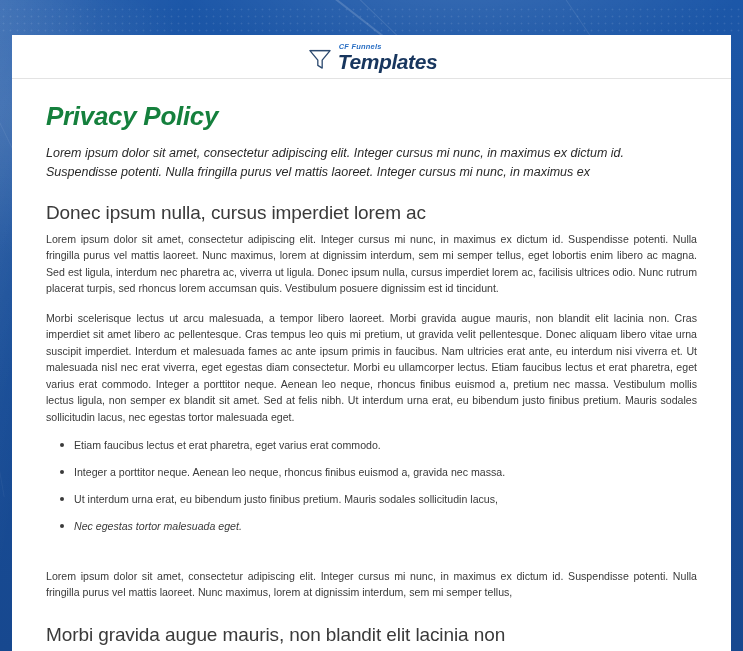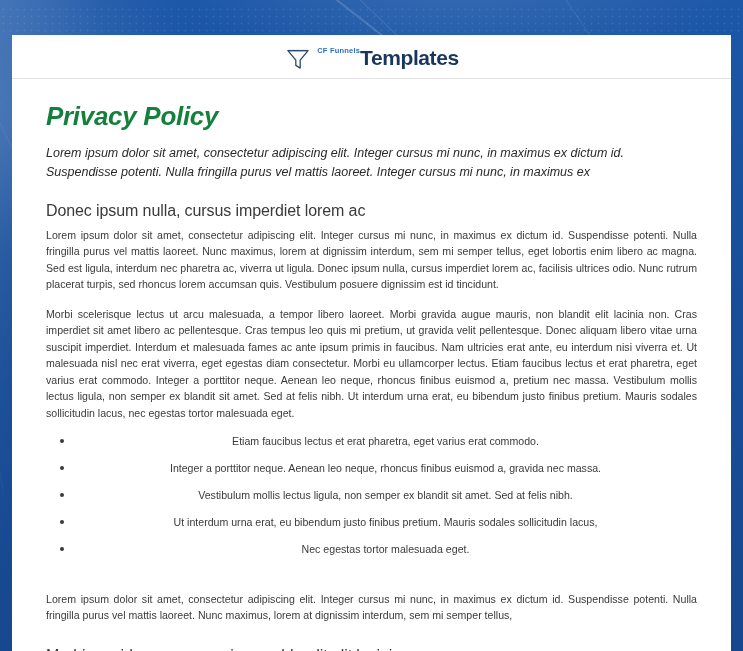--- a/index.html
+++ b/index.html
@@ -73,21 +73,23 @@
     margin-top: 2px;
   }
   .logo-mark {
     width: 28px;
     height: 28px;
     display: block;
     flex: 0 0 auto;
   }
   .logo-text {
     display: flex;
+    flex-direction: column;
     line-height: 1;
+    font-style: italic;
   }
   .logo-kicker {
     font-size: 7.5px;
     font-weight: bold;
     letter-spacing: .2px;
     color: #2a6fc4;
     margin-left: 1px;
     margin-bottom: 1px;
   }
   .logo-word {
@@ -111,49 +113,48 @@
   }
   #doc-intro {
     font-size: 12.5px;
     font-style: italic;
     color: #2a2a2a;
     line-height: 1.5;
     margin: 0 0 20px 0;
     max-width: 640px;
   }
   .section-heading {
-    font-size: 16px;
+    font-size: 19px;
     font-weight: normal;
     color: #3a3a3a;
     margin: 0 0 7px 0;
     letter-spacing: -0.1px;
   }
   .body-par {
     font-size: 10.6px;
     color: #3a3a3a;
     line-height: 1.56;
     text-align: justify;
     margin: 0 0 13px 0;
   }
 
   ul#bullet-list {
     list-style: none;
     margin: 3px 0 14px 0;
     padding: 0;
-    text-align: center;
   }
   ul#bullet-list li {
     position: relative;
     padding-left: 28px;
     font-size: 10.6px;
     color: #3a3a3a;
     line-height: 1.5;
     margin-bottom: 11px;
   }
-  ul#bullet-list li:last-child { margin-bottom: 17px; }
+  ul#bullet-list li:last-child { margin-bottom: 17px; font-style: italic; }
   ul#bullet-list li .bullet-dot {
     position: absolute;
     left: 14px;
     top: 5px;
     width: 4px;
     height: 4px;
     border-radius: 50%;
     background: #3a3a3a;
   }
   .spacer-16 { height: 16px; }
@@ -203,24 +204,20 @@
       <li>
         <span class="bullet-dot"></span>
         <span>Etiam faucibus lectus et erat pharetra, eget varius erat commodo.</span>
       </li>
       <li>
         <span class="bullet-dot"></span>
         <span>Integer a porttitor neque. Aenean leo neque, rhoncus finibus euismod a, gravida nec massa.</span>
       </li>
       <li>
         <span class="bullet-dot"></span>
-        <span>Vestibulum mollis lectus ligula, non semper ex blandit sit amet. Sed at felis nibh.</span>
-      </li>
-      <li>
-        <span class="bullet-dot"></span>
         <span>Ut interdum urna erat, eu bibendum justo finibus pretium. Mauris sodales sollicitudin lacus,</span>
       </li>
       <li>
         <span class="bullet-dot"></span>
         <span>Nec egestas tortor malesuada eget.</span>
       </li>
     </ul>
 
     <div class="spacer-16"></div>
 

